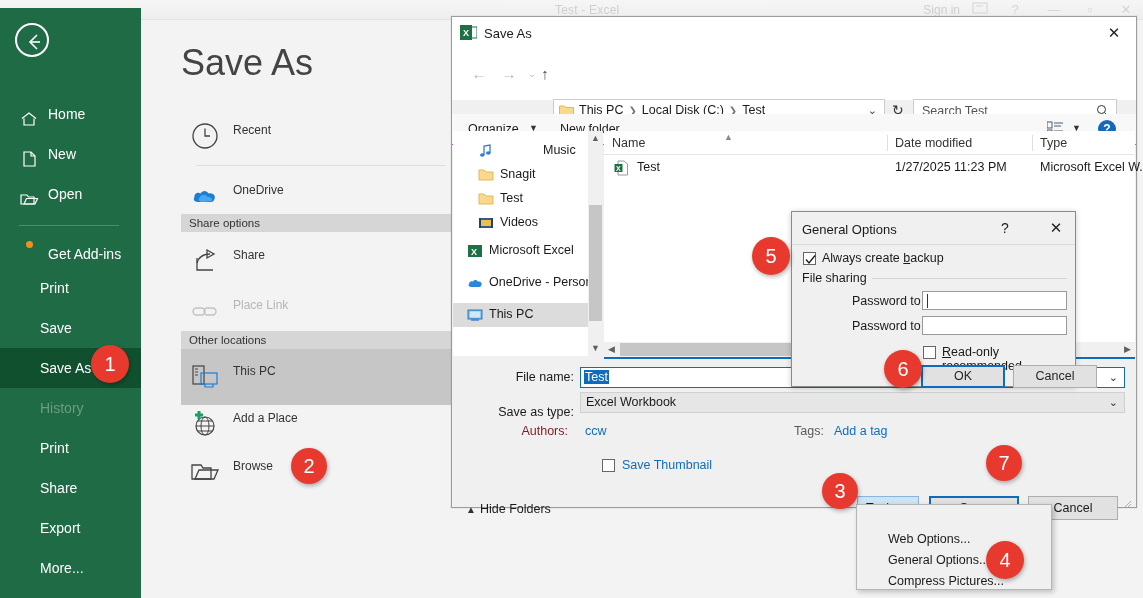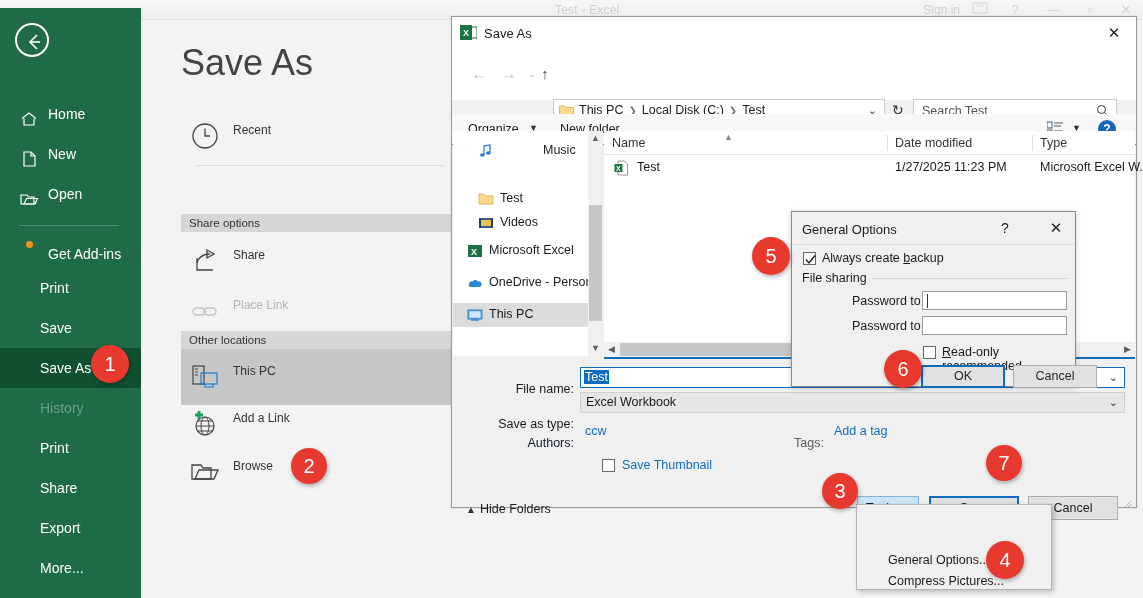--- a/index.html
+++ b/index.html
@@ -123,21 +123,21 @@
   #fl-row .fr-ico { position:absolute; left:10px; top:5px; width:15px; height:16px; }
   .fr-cell { position:absolute; top:5px; font-size:12.5px; color:#1a1a1a; white-space:nowrap; }
   #fl-hscroll { position:absolute; left:152px; top:325px; right:1px; height:15px; background:#f0f0f0; }
   #fl-hscroll .hsb-l, #fl-hscroll .hsb-r { position:absolute; top:0; width:15px; height:15px;
       text-align:center; line-height:15px; font-size:9px; color:#606060; }
   #fl-hscroll .hsb-l { left:0; } #fl-hscroll .hsb-r { right:0; }
   #fl-hthumb { position:absolute; left:16px; top:1px; width:380px; height:13px; background:#c6c6c6; }
   #fl-bottomline { position:absolute; left:152px; top:340px; right:1px; height:2px; background:#0f6cbd; }
 
   
-  .frm-label { position:absolute; font-size:12.5px; color:#1a1a1a; text-align:right;margin-top:12px; }
+  .frm-label { position:absolute; font-size:12.5px; color:#1a1a1a; text-align:right; }
   #fn-field {
     position:absolute; left:128px; top:350px; width:545px; height:21px;
     background:#ffffff; border:1px solid #0f6cbd;
   }
   #fn-sel { position:absolute; left:3px; top:2px; background:#0f6cbd; color:#fff; font-size:12.5px; padding:0 1px; }
   #fn-chev { position:absolute; right:6px; top:3px; font-size:11px; color:#333; }
   #st-field {
     position:absolute; left:128px; top:375px; width:545px; height:21px;
     background:#e6e6e6; border:1px solid #d0d0d0;
   }
@@ -299,20 +299,29 @@
     <span class="pr-ico">
       <svg width="32" height="32" viewBox="0 0 32 32">
           <circle cx="16" cy="16" r="12" fill="none" stroke="#444" stroke-width="1.3"></circle>
           <path d="M16 8.5 V16 H21" fill="none" stroke="#444" stroke-width="1.3"></path>
         </svg>
     </span>
     <span class="pr-lbl">Recent</span>
   </div>
   <div class="hr-line" style="top:165px;"></div>
 
+  <div class="place-row" style="top:168px;">
+    <span class="pr-ico">
+      <svg width="32" height="32" viewBox="0 0 32 32">
+        <path d="M9 22 C5 22 4 19 5.5 17 C5 13.5 9 11.5 11.5 13.5 C13 10 18 10 19.5 13.5 C24 12.5 27 16 25.5 19 C25 21.5 23 22 21 22 Z" fill="#1a7fd4"></path>
+        <path d="M14 22 C10 22 9 19.5 10.5 17.5 C12 14 17 14 18.5 17 C22 16.5 24 19 23 21 Z" fill="#49a7f0"></path>
+      </svg>
+    </span>
+    <span class="pr-lbl">OneDrive</span>
+  </div>
 
   <div class="section-head" style="top:214px;">Share options</div>
 
   <div class="place-row" style="top:233px;">
     <span class="pr-ico">
       <svg width="32" height="32" viewBox="0 0 32 32">
           <path d="M8 13 V25 H24" fill="none" stroke="#444" stroke-width="1.3"></path>
           <path d="M8 18 C10 11 16 9 21 9" fill="none" stroke="#444" stroke-width="1.3"></path>
           <path d="M18 5 L25 9 L18 13 Z" fill="none" stroke="#444" stroke-width="1.3"></path>
         </svg>
@@ -346,21 +355,21 @@
 
   <div class="place-row" style="top:396px;">
     <span class="pr-ico">
       <svg width="32" height="32" viewBox="0 0 32 32">
           <circle cx="16" cy="18" r="9" fill="none" stroke="#444" stroke-width="1.2"></circle>
           <ellipse cx="16" cy="18" rx="4" ry="9" fill="none" stroke="#444" stroke-width="1"></ellipse>
           <path d="M7 18 h18 M8.5 13 h15 M8.5 23 h15" stroke="#444"></path>
           <path d="M6 7 h8 M10 3 v8" stroke="#1e9e63" stroke-width="3"></path>
         </svg>
     </span>
-    <span class="pr-lbl">Add a Link</span>
+    <span class="pr-lbl">Add a Place</span>
   </div>
 
   <div class="place-row" style="top:444px;">
     <span class="pr-ico">
       <svg width="32" height="32" viewBox="0 0 32 32">
           <path d="M3 9 H12 L14 12 H22 V23 H3 Z" fill="none" stroke="#444" stroke-width="1.3"></path>
           <path d="M6 23 L10 14 H29 L25 23 Z" fill="none" stroke="#444" stroke-width="1.3"></path>
         </svg>
     </span>
     <span class="pr-lbl">Browse</span>
@@ -431,20 +440,28 @@
     <div class="np-item" style="top:8px;">
       <span class="np-ico" style="left:25px;">
         <svg width="16" height="16" viewBox="0 0 16 16">
             <path d="M6 12 V3 L12 2 V10" fill="none" stroke="#2f7fd1" stroke-width="1.3"></path>
             <ellipse cx="4.3" cy="12" rx="2.3" ry="1.8" fill="#2f7fd1"></ellipse>
             <ellipse cx="10.3" cy="10" rx="2.3" ry="1.8" fill="#2f7fd1"></ellipse>
           </svg>
       </span>
       <span class="np-lbl" style="left:47px;margin-left:43px;">Music</span>
     </div>
+    <div class="np-item" style="top:32px;">
+      <span class="np-ico" style="left:25px;">
+        <svg width="16" height="16" viewBox="0 0 16 16">
+            <path d="M1 3 H6 L7.5 5 H15 V13 H1 Z" fill="#fcd88a" stroke="#e3b65c"></path>
+          </svg>
+      </span>
+      <span class="np-lbl" style="left:47px;">Snagit</span>
+    </div>
     <div class="np-item" style="top:56px;">
       <span class="np-ico" style="left:25px;">
         <svg width="16" height="16" viewBox="0 0 16 16">
             <path d="M1 3 H6 L7.5 5 H15 V13 H1 Z" fill="#fcd88a" stroke="#e3b65c"></path>
           </svg>
       </span>
       <span class="np-lbl" style="left:47px;">Test</span>
     </div>
     <div class="np-item" style="top:80px;">
       <span class="np-ico" style="left:25px;">
@@ -528,21 +545,21 @@
     <span id="fn-sel">Test</span>
     <span id="fn-chev">⌄</span>
   </div>
 
   <div class="frm-label" style="left:30px; top:388px; width:92px;">Save as type:</div>
   <div id="st-field">
     <span id="st-val">Excel Workbook</span>
     <span id="st-chev">⌄</span>
   </div>
 
-  <div class="frm-label" style="left:38px; top:407px; width:84px; color:#0f172a;">Authors:</div>
+  <div class="frm-label" style="left:32px; top:407px; width:84px; color:#7f1d1d;">Authors:</div>
   <div id="authors-val">ccw</div>
 
   <div class="frm-label" style="left:288px; top:407px; width:84px; color:#5b5b5b;">Tags:</div>
   <div id="tags-val">Add a tag</div>
 
   <div id="thumb-chk"></div>
   <div id="thumb-lbl">Save Thumbnail</div>
 
   <div id="hidefolders-chev">▲</div>
   <div id="hidefolders">Hide Folders</div>
@@ -555,20 +572,21 @@
   <div class="dlg-btn" id="btn-cancel">Cancel</div>
 
   <div id="resize-grip">
     <svg width="8" height="8" viewBox="0 0 8 8">
         <path d="M7 1 L1 7 M7 4 L4 7 M7 7 L7 7" stroke="#b0b0b0"></path>
       </svg>
   </div>
 </div>
 
 <div id="toolsmenu">
+  <div class="tm-item" style="top:24px;">Web Options...</div>
   <div class="tm-item" style="top:45px;">General Options...</div>
   <div class="tm-item" style="top:66px;">Compress Pictures...</div>
 </div>
 
 <div id="genopts">
   <div id="go-title">General Options</div>
   <div id="go-help">?</div>
   <div id="go-close">✕</div>
   <div id="go-sep"></div>
 

